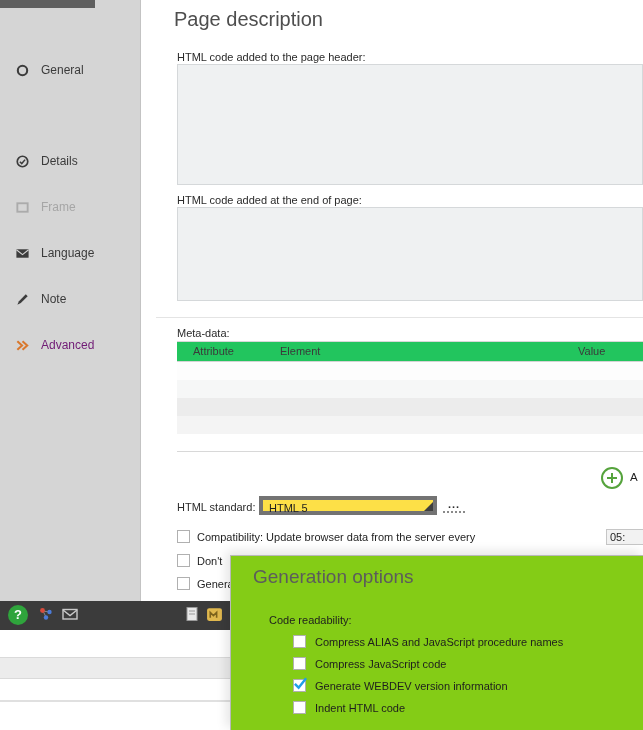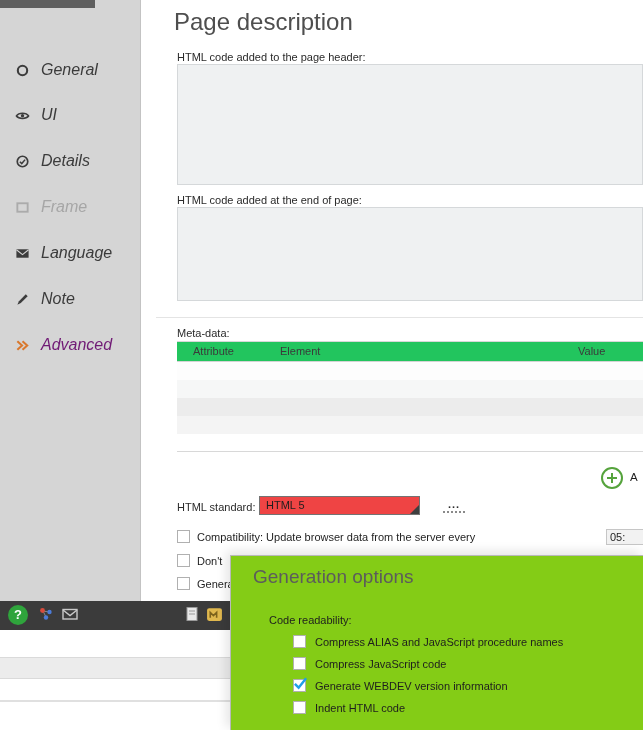--- a/index.html
+++ b/index.html
@@ -4,50 +4,50 @@
 <style>
   *{margin:0;padding:0;box-sizing:border-box;}
   html,body{width:643px;height:730px;overflow:hidden;}
   body{font-family:"Liberation Sans","DejaVu Sans",sans-serif;background:#fff;}
   .screen{position:relative;width:643px;height:730px;background:#fff;overflow:hidden;}
 
   
   .sidebar{position:absolute;left:0;top:0;width:141px;height:601px;background:#d5d5d5;border-right:1px solid #c3c3c3;}
   .top-strip{position:absolute;left:0;top:0;width:95px;height:8px;background:#5f5f5f;z-index:6;}
   .side-item{position:absolute;left:14px;width:122px;height:22px;display:flex;align-items:center;gap:11px;cursor:default;}
-  .side-item .lbl{font-size:16px;color:#3b3b3b;white-space:nowrap;font-style:italic;}
+  .side-item .lbl{font-size:12px;color:#3b3b3b;white-space:nowrap;}
   .side-item.disabled .lbl{color:#a6a6a6;}
   .side-item.active .lbl{color:#701a75;}
   .side-icon{width:16px;height:16px;display:inline-flex;align-items:center;justify-content:center;flex:none;}
   .si-0{top:59px}.si-1{top:104px}.si-2{top:150px}.si-3{top:196px}
   .si-4{top:242px}.si-5{top:288px}.si-6{top:334px}.si-7{top:380px}
 
   
   .main{position:absolute;left:141px;top:0;width:502px;height:601px;background:#fff;overflow:hidden;}
-  .page-title{position:absolute;left:33px;top:8px;font-size:24px;font-weight:400;color:#4e4e4e;white-space:nowrap;}
+  .page-title{position:absolute;left:33px;top:8px;font-size:20px;font-weight:400;color:#4e4e4e;white-space:nowrap;}
   .flabel{position:absolute;font-size:11px;color:#2a2a2a;white-space:nowrap;}
   .lb1{left:36px;top:51px}.lb2{left:36px;top:194px}.lb3{left:36px;top:327px}.lb4{left:36px;top:501px}
   .code-box{position:absolute;left:36px;width:466px;background:#eff1f2;border:1px solid #d5d8da;resize:none;outline:none;font-family:inherit;font-size:11px;padding:3px;}
   .box1{top:64px;height:121px}.box2{top:207px;height:94px}
   .divider{position:absolute;left:15px;top:317px;width:487px;border-top:1px solid #e4e4e4;}
 
   .meta-table{position:absolute;left:36px;top:341px;width:466px;height:111px;border-top:1px solid #d8d8d8;border-bottom:1px solid #d8d8d8;background:#fff;}
   .mt-header{position:relative;height:20px;background:#22c55e;border-bottom:1px solid #d4d4d4;font-size:11px;color:#3a3a3a;}
   .h-attr{position:absolute;left:16px;top:3px}.h-elem{position:absolute;left:103px;top:3px}.h-val{position:absolute;left:401px;top:3px}
   .mt-row{position:relative;height:18px;font-size:11px;color:#141414;}
   .row-sel{background:#cde4f1;}
   .c-attr{position:absolute;left:4px;top:2px}
   .dd-tri{position:absolute;left:61px;top:7px;width:0;height:0;border-left:3.5px solid transparent;border-right:3.5px solid transparent;border-top:4.5px solid #222;}
   .c-elem{position:absolute;left:78px;top:2px}
   .r2{background:#fdfdfd}.r3{background:#f6f7f7}.r4{background:#ececec}.r5{background:#f4f4f4}
 
   .add-btn{position:absolute;left:459px;top:466px;width:24px;height:24px;cursor:pointer;}
   .add-label{position:absolute;left:489px;top:471px;font-size:11.5px;color:#1e1e1e;white-space:nowrap;}
 
-  .dropdown{position:absolute;left:118px;top:496px;width:161px;height:19px;background:#ef4444;border:1px solid #737373;font-size:11px;color:#1e1e1e;line-height:17px;padding-left:6px;cursor:pointer;}
+  .dropdown{position:absolute;left:118px;top:496px;width:178px;height:19px;background:#fde047;border:4px solid #737373;font-size:11px;color:#1e1e1e;line-height:17px;padding-left:6px;cursor:pointer;}
   .dd-corner{position:absolute;right:0;bottom:0;width:0;height:0;border-left:9px solid transparent;border-bottom:9px solid #3f3f3f;}
   .more-btn{position:absolute;left:302px;top:497px;width:22px;height:16px;background:transparent;border:none;border-bottom:2px dotted #8a8a8a;font-size:11px;font-weight:bold;color:#2b2b2b;letter-spacing:1px;line-height:10px;text-align:center;cursor:pointer;font-family:inherit;}
 
   .mopt{position:absolute;left:36px;display:flex;gap:7px;align-items:flex-start;cursor:default;}
   .mo-0{top:530px}.mo-1{top:554px}.mo-2{top:577px}
   .mopt .olbl{font-size:11px;color:#1e1e1e;padding-top:1px;white-space:nowrap;}
   .time-field{position:absolute;left:465px;top:529px;width:40px;height:16px;background:#f2f2f2;border:1px solid #c6c6c6;font-size:11px;line-height:14px;padding-left:3px;color:#1e1e1e;}
 
   .cb{width:13px;height:13px;background:#fff;border:1px solid #b0b0b0;position:relative;flex:none;cursor:pointer;}
   .cb svg.check{position:absolute;left:-1px;top:-4px;width:15px;height:15px;}
@@ -76,29 +76,20 @@
 <div class="screen">
 
   <aside class="sidebar">
     <div class="side-item si-0">
       <span class="side-icon">
         <svg viewBox="0 0 16 16" width="15" height="15">
             <circle cx="8" cy="8" r="5" fill="none" stroke="#3c3c3c" stroke-width="2.2"></circle>
           </svg>
       </span>
       <span class="lbl">General</span>
-    </div>
-    <div class="side-item si-1">
-      <span class="side-icon">
-        <svg viewBox="0 0 16 16" width="15" height="15">
-            <path d="M1.5 8.5 C4 4.5 12 4.5 14.5 8.5 C12 12 4 12 1.5 8.5 Z" fill="none" stroke="#3c3c3c" stroke-width="1.6"></path>
-            <circle cx="8" cy="8.3" r="1.8" fill="#3c3c3c"></circle>
-          </svg>
-      </span>
-      <span class="lbl">UI</span>
     </div>
     <div class="side-item si-2">
       <span class="side-icon">
         <svg viewBox="0 0 16 16" width="15" height="15">
             <circle cx="8" cy="8" r="5.6" fill="none" stroke="#3c3c3c" stroke-width="1.8"></circle>
             <path d="M5.2 8.2 L7.2 10.2 L10.8 6" fill="none" stroke="#3c3c3c" stroke-width="1.6"></path>
           </svg>
       </span>
       <span class="lbl">Details</span>
     </div>

